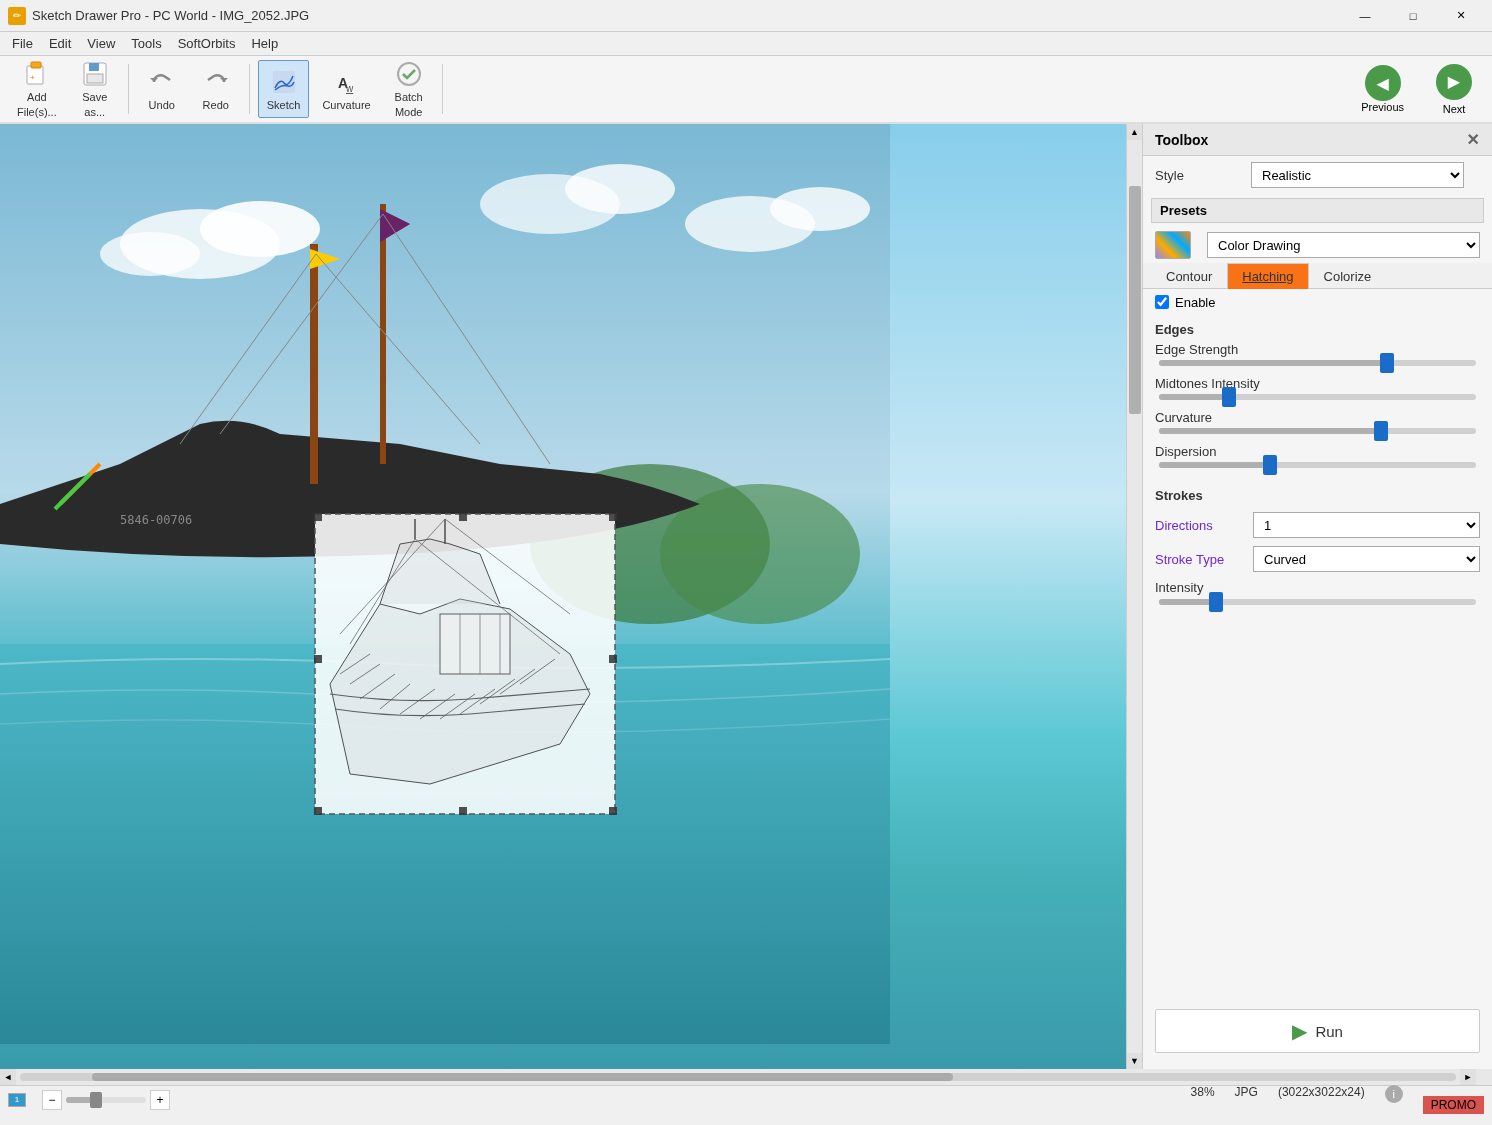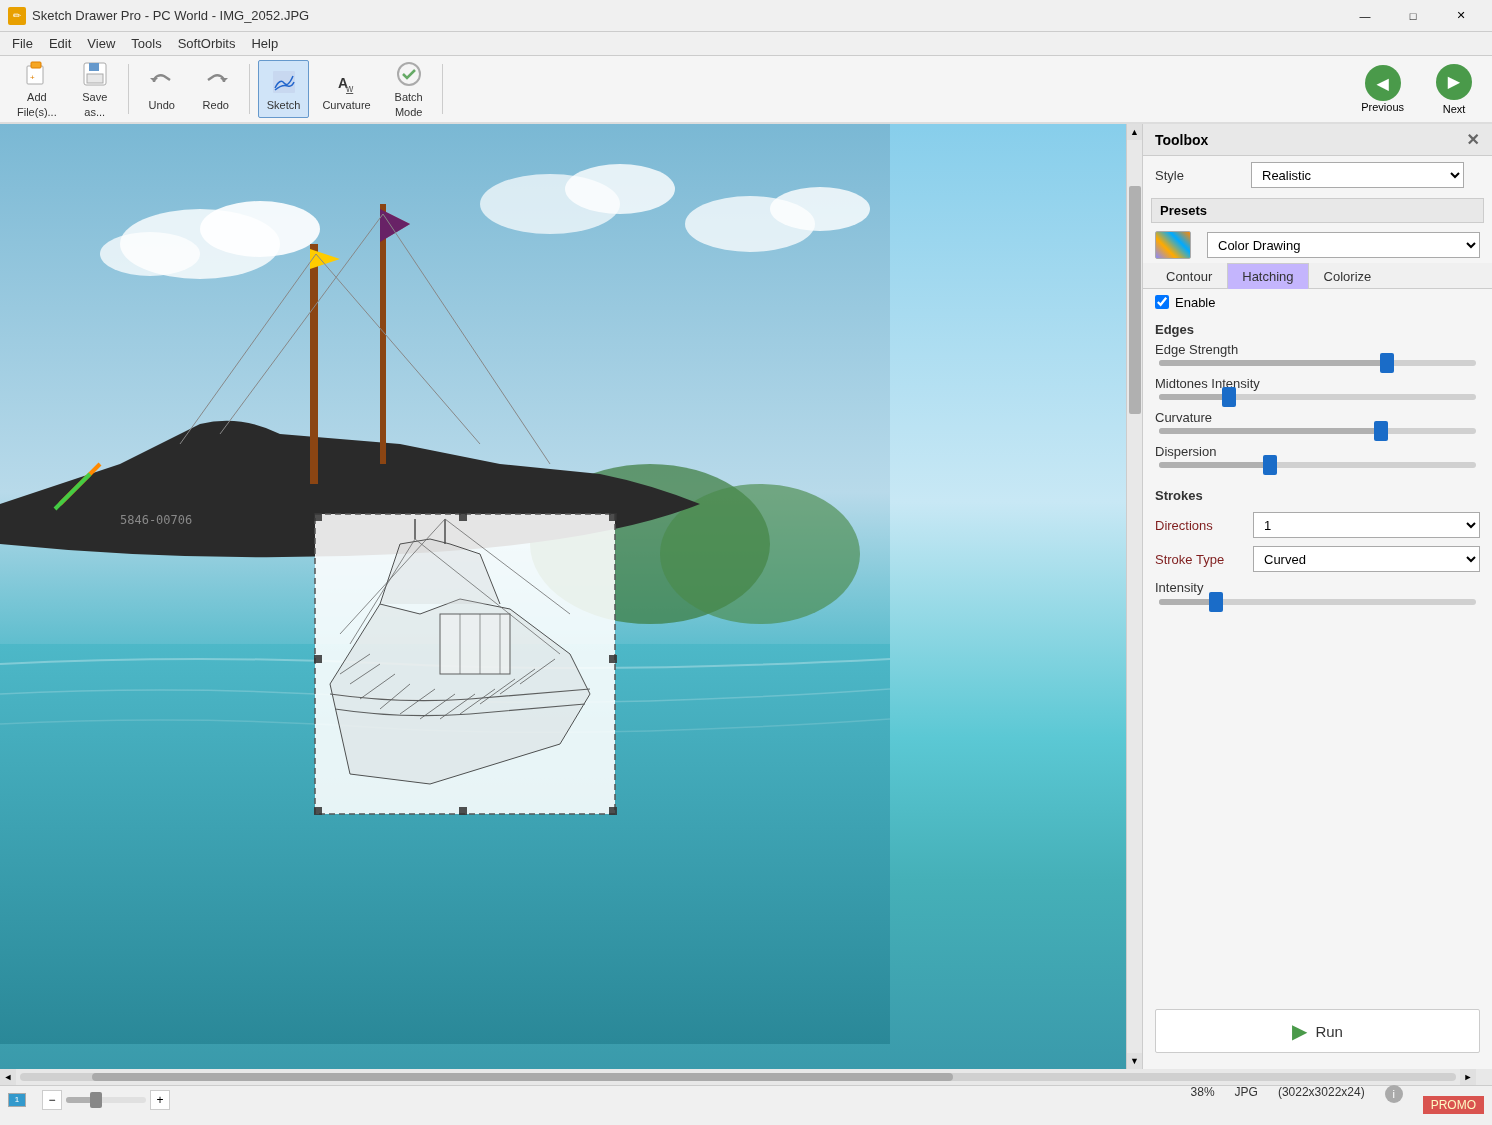--- a/index.html
+++ b/index.html
@@ -44,53 +44,53 @@
     .tb-row { display: flex; align-items: center; padding: 6px 12px; gap: 16px; }
     .tb-label { color: #333; font-size: 13px; min-width: 80px; }
     .tb-select { border: 1px solid #aaa; background: white; padding: 3px 6px; font-size: 13px; flex: 1; cursor: pointer; height: 26px; }
     .tb-select-wide { min-width: 150px; }
 
     .presets-icon { width: 36px; height: 28px; background: linear-gradient(45deg, #8888ff, #ffaa00, #00aaff, #ff8800); border-radius: 2px; border: 1px solid #aaa; }
 
     
     .tabs { display: flex; border-bottom: 1px solid #ccc; background: #f0f0f0; padding: 0 8px; }
     .tab { padding: 5px 14px; cursor: pointer; font-size: 13px; border: 1px solid transparent; border-bottom: none; margin-bottom: -1px; color: #333; }
-    .tab.active { background: #c4b5fd; border-color: #ccc; border-bottom-color: white; }
+    .tab.active { background: #f97316; border-color: #ccc; border-bottom-color: white; text-decoration: underline; }
 
     
     .enable-row { display: flex; padding: 6px 12px; gap: 6px; }
     .enable-check { width: 14px; height: 14px; cursor: pointer; }
 
     
     .section-header { padding: 6px 12px 3px; font-weight: bold; color: #333; font-size: 13px; }
 
     
     .slider-row { padding: 2px 12px 8px; }
     .slider-label { font-size: 13px; color: #333; margin-bottom: 3px; }
     .slider-track { position: relative; height: 6px; background: #d0d0d0; border-radius: 3px; margin: 0 4px; }
     .slider-fill { position: absolute; left: 0; top: 0; height: 100%; background: #b0b0b0; border-radius: 3px; }
     .slider-thumb { position: absolute; top: -7px; width: 14px; height: 20px; background: #1a6cc8; border-radius: 2px; cursor: pointer; transform: translateX(-50%); }
 
     
     .strokes-section { padding: 6px 12px; }
     .stroke-row { display: flex; align-items: center; margin-bottom: 8px; gap: 8px; }
-    .stroke-label { font-size: 13px; color: #7f1d1d; min-width: 90px; }
+    .stroke-label { font-size: 13px; color: #6d28d9; min-width: 90px; }
     .stroke-select { border: 1px solid #aaa; background: white; padding: 3px 6px; font-size: 13px; height: 26px; cursor: pointer; flex: 1; }
 
     
     .run-area { padding: 16px 12px; }
     .run-btn { width: 100%; height: 44px; background: white; border: 1px solid #ccc; cursor: pointer; display: flex; align-items: center; justify-content: center; gap: 8px; font-size: 15px; color: #333; border-radius: 2px; }
     .run-icon { color: #4a9a4a; font-size: 20px; }
 
     
     #statusbar { height: 28px; background: #f0f0f0; border-top: 1px solid #ccc; display: flex; align-items: center; padding: 0 8px; font-size: 12px; color: #333; gap: 16px; }
     .status-right { margin-left: auto; display: flex; align-items: flex-start; gap: 20px; }
     .zoom-controls { display: flex; align-items: center; gap: 4px; }
     .zoom-btn { width: 20px; height: 20px; cursor: pointer; display: flex; align-items: center; justify-content: center; border: 1px solid #ccc; background: white; font-size: 12px; }
-    .promo-btn { background: #d9534f; color: #fef9c3; padding: 2px 8px; font-size: 12px; border: none; cursor: pointer; margin-top: 11px; }
+    .promo-btn { background: #d9534f; color: #000000; padding: 2px 8px; font-size: 12px; border: none; cursor: pointer; margin-top: 11px; }
     .info-btn { width: 18px; height: 18px; border-radius: 50%; background: #aaa; color: white; display: flex; align-items: center; justify-content: center; font-size: 11px; cursor: pointer; }
 
     
     .hscroll-container { display: flex; align-items: center; height: 16px; background: #e8e8e8; flex: 1; }
     .hscroll-track { flex: 1; height: 8px; background: #ccc; border-radius: 4px; position: relative; margin: 0 16px; }
     .hscroll-thumb { position: absolute; left: 20px; width: 60%; height: 100%; background: #aaa; border-radius: 4px; cursor: pointer; }
 
     
     .canvas-wrapper { position: relative; width: 100%; height: 100%; overflow: hidden; }
 

